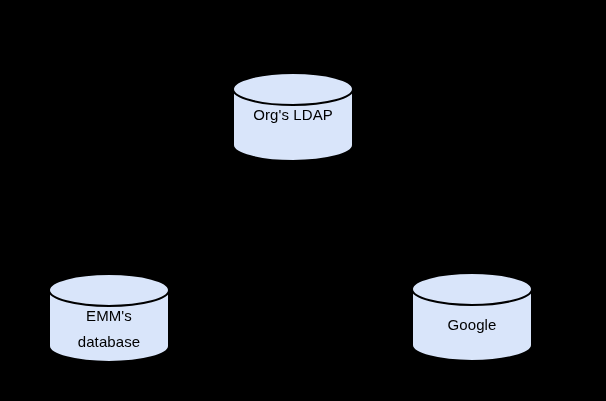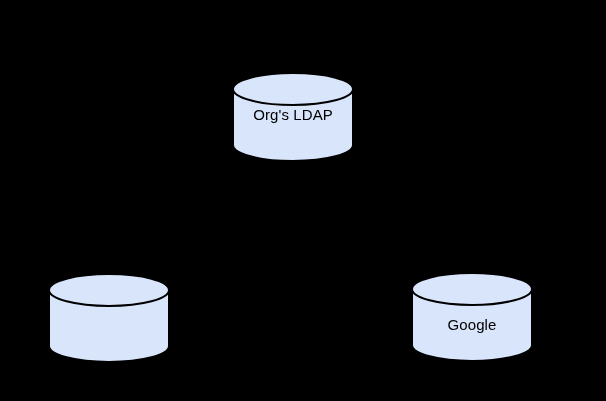--- a/index.html
+++ b/index.html
@@ -66,20 +66,24 @@
     <div class="label two-line">
       <span class="line">Org's LDAP</span>
     </div>
   </div>
 
   <div class="node" id="node-emm">
     <svg class="cyl" viewBox="0 0 122 90" aria-hidden="true">
       <path class="cyl-body" d="M1,17 L1,73 A60,16 0 0 0 121,73 L121,17" fill="#d9e5fa"></path>
       <ellipse class="cyl-top" cx="61" cy="17" rx="60" ry="16" fill="#d9e5fa"></ellipse>
     </svg>
+    <div class="label two-line">
+      <span class="line">EMM's</span>
+      <span class="line">database</span>
+    </div>
   </div>
 
   <div class="node" id="node-google">
     <svg class="cyl" viewBox="0 0 122 90" aria-hidden="true">
       <path class="cyl-body" d="M1,17 L1,73 A60,16 0 0 0 121,73 L121,17" fill="#d9e5fa"></path>
       <ellipse class="cyl-top" cx="61" cy="17" rx="60" ry="16" fill="#d9e5fa"></ellipse>
     </svg>
     <div class="label one-line">
       <span class="line">Google</span>
     </div>

